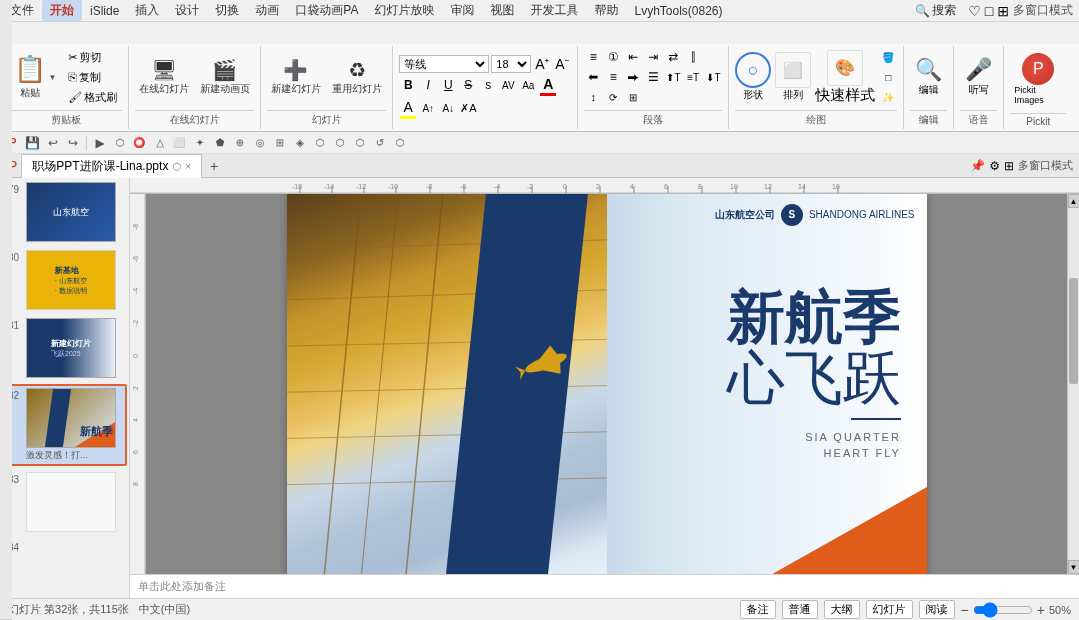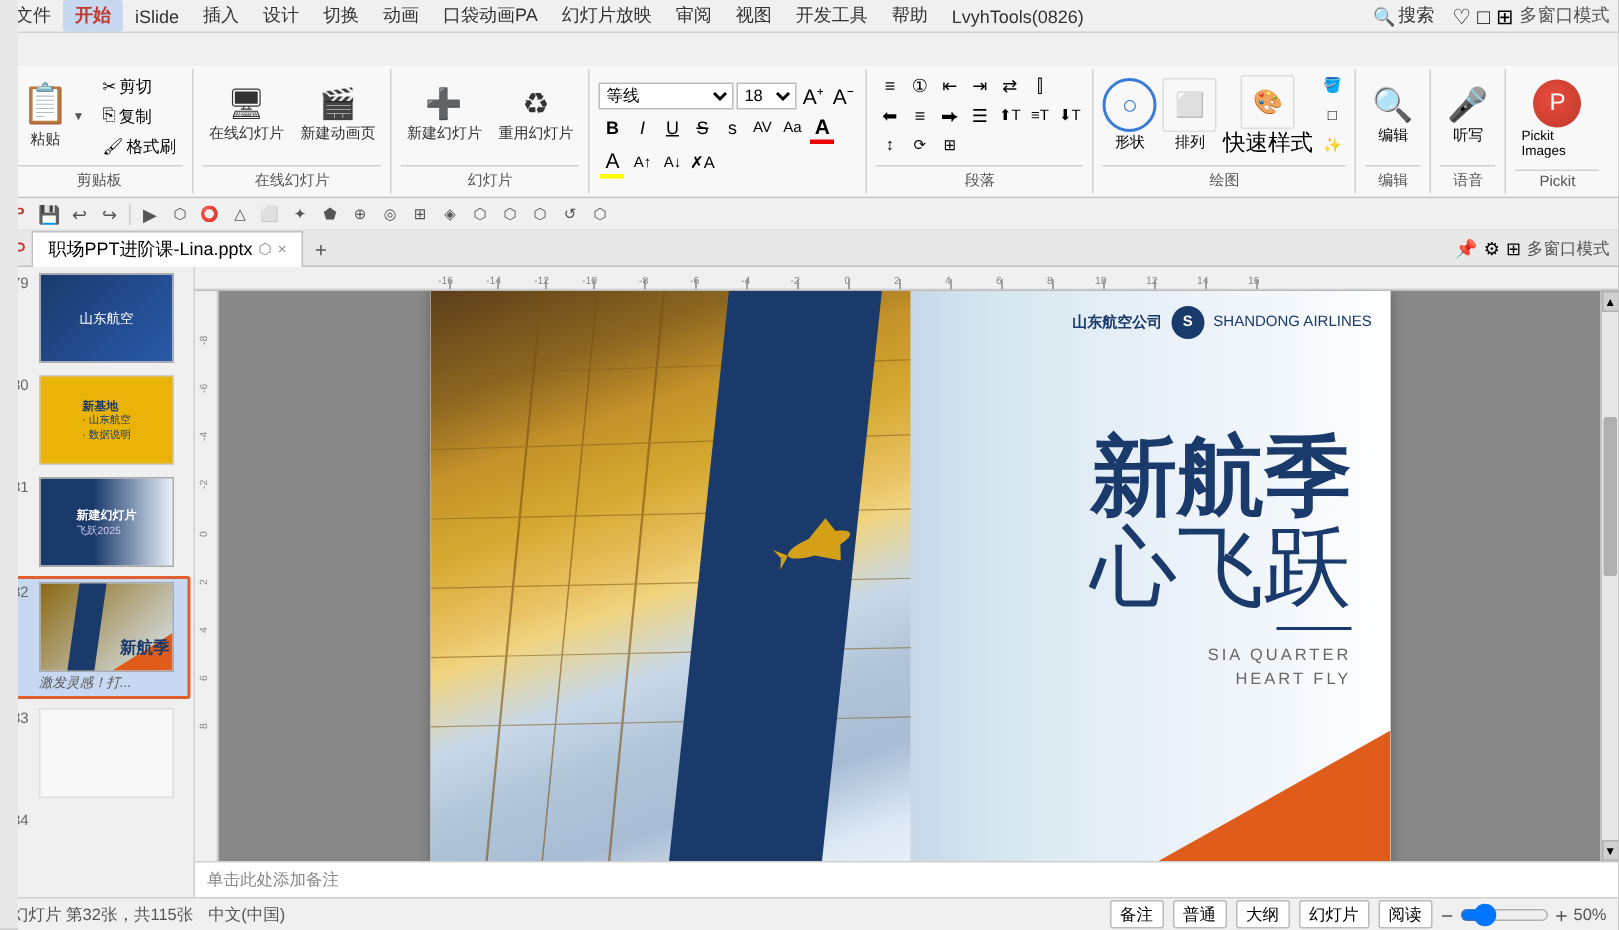--- a/index.html
+++ b/index.html
@@ -381,21 +381,21 @@
     </div>
 
     <div class="slide-thumb selected" style="padding-left:4px;border:2px solid #e06030;">
       <span class="slide-num">82</span>
       <div style="display:flex;flex-direction:column;">
         <div class="slide-img" style="background:linear-gradient(135deg,#8B6914 0%,#dce8f5 100%);position:relative;overflow:hidden;">
           <div style="position:absolute;left:25%;top:-5%;width:20%;height:110%;background:#1a3a6b;transform:skewX(-8deg);z-index:2;"></div>
           <div style="position:absolute;right:0;bottom:0;width:0;height:0;border-style:solid;border-width:0 0 25px 40px;border-color:transparent transparent #e05c1a transparent;z-index:3;"></div>
           <div style="position:absolute;right:2px;top:60%;font-size:11px;color:#1a3a6b;font-weight:bold;z-index:5;">新航季</div>
         </div>
-        <span class="slide-caption" style="font-size:9px;color:#555;max-width:90px;font-style:italic;">激发灵感！打...</span>
+        <span class="slide-caption" style="font-size:9px;color:#555;max-width:90px;">激发灵感！打...</span>
       </div>
     </div>
 
     <div class="slide-thumb" style="padding-left:6px;">
       <span class="slide-num">83</span>
       <div style="display:flex;flex-direction:column;">
         <div class="slide-img" style="background:#f8f8f8;border:1px solid #ddd;">
           <div style="padding:3px;font-size:7px;color:#1a3a6b;">
             <div style="height:3px;background:#1a3a6b;width:60%;margin-bottom:2px;"></div>
             <div style="height:2px;background:#ddd;width:80%;margin-bottom:1px;"></div>

